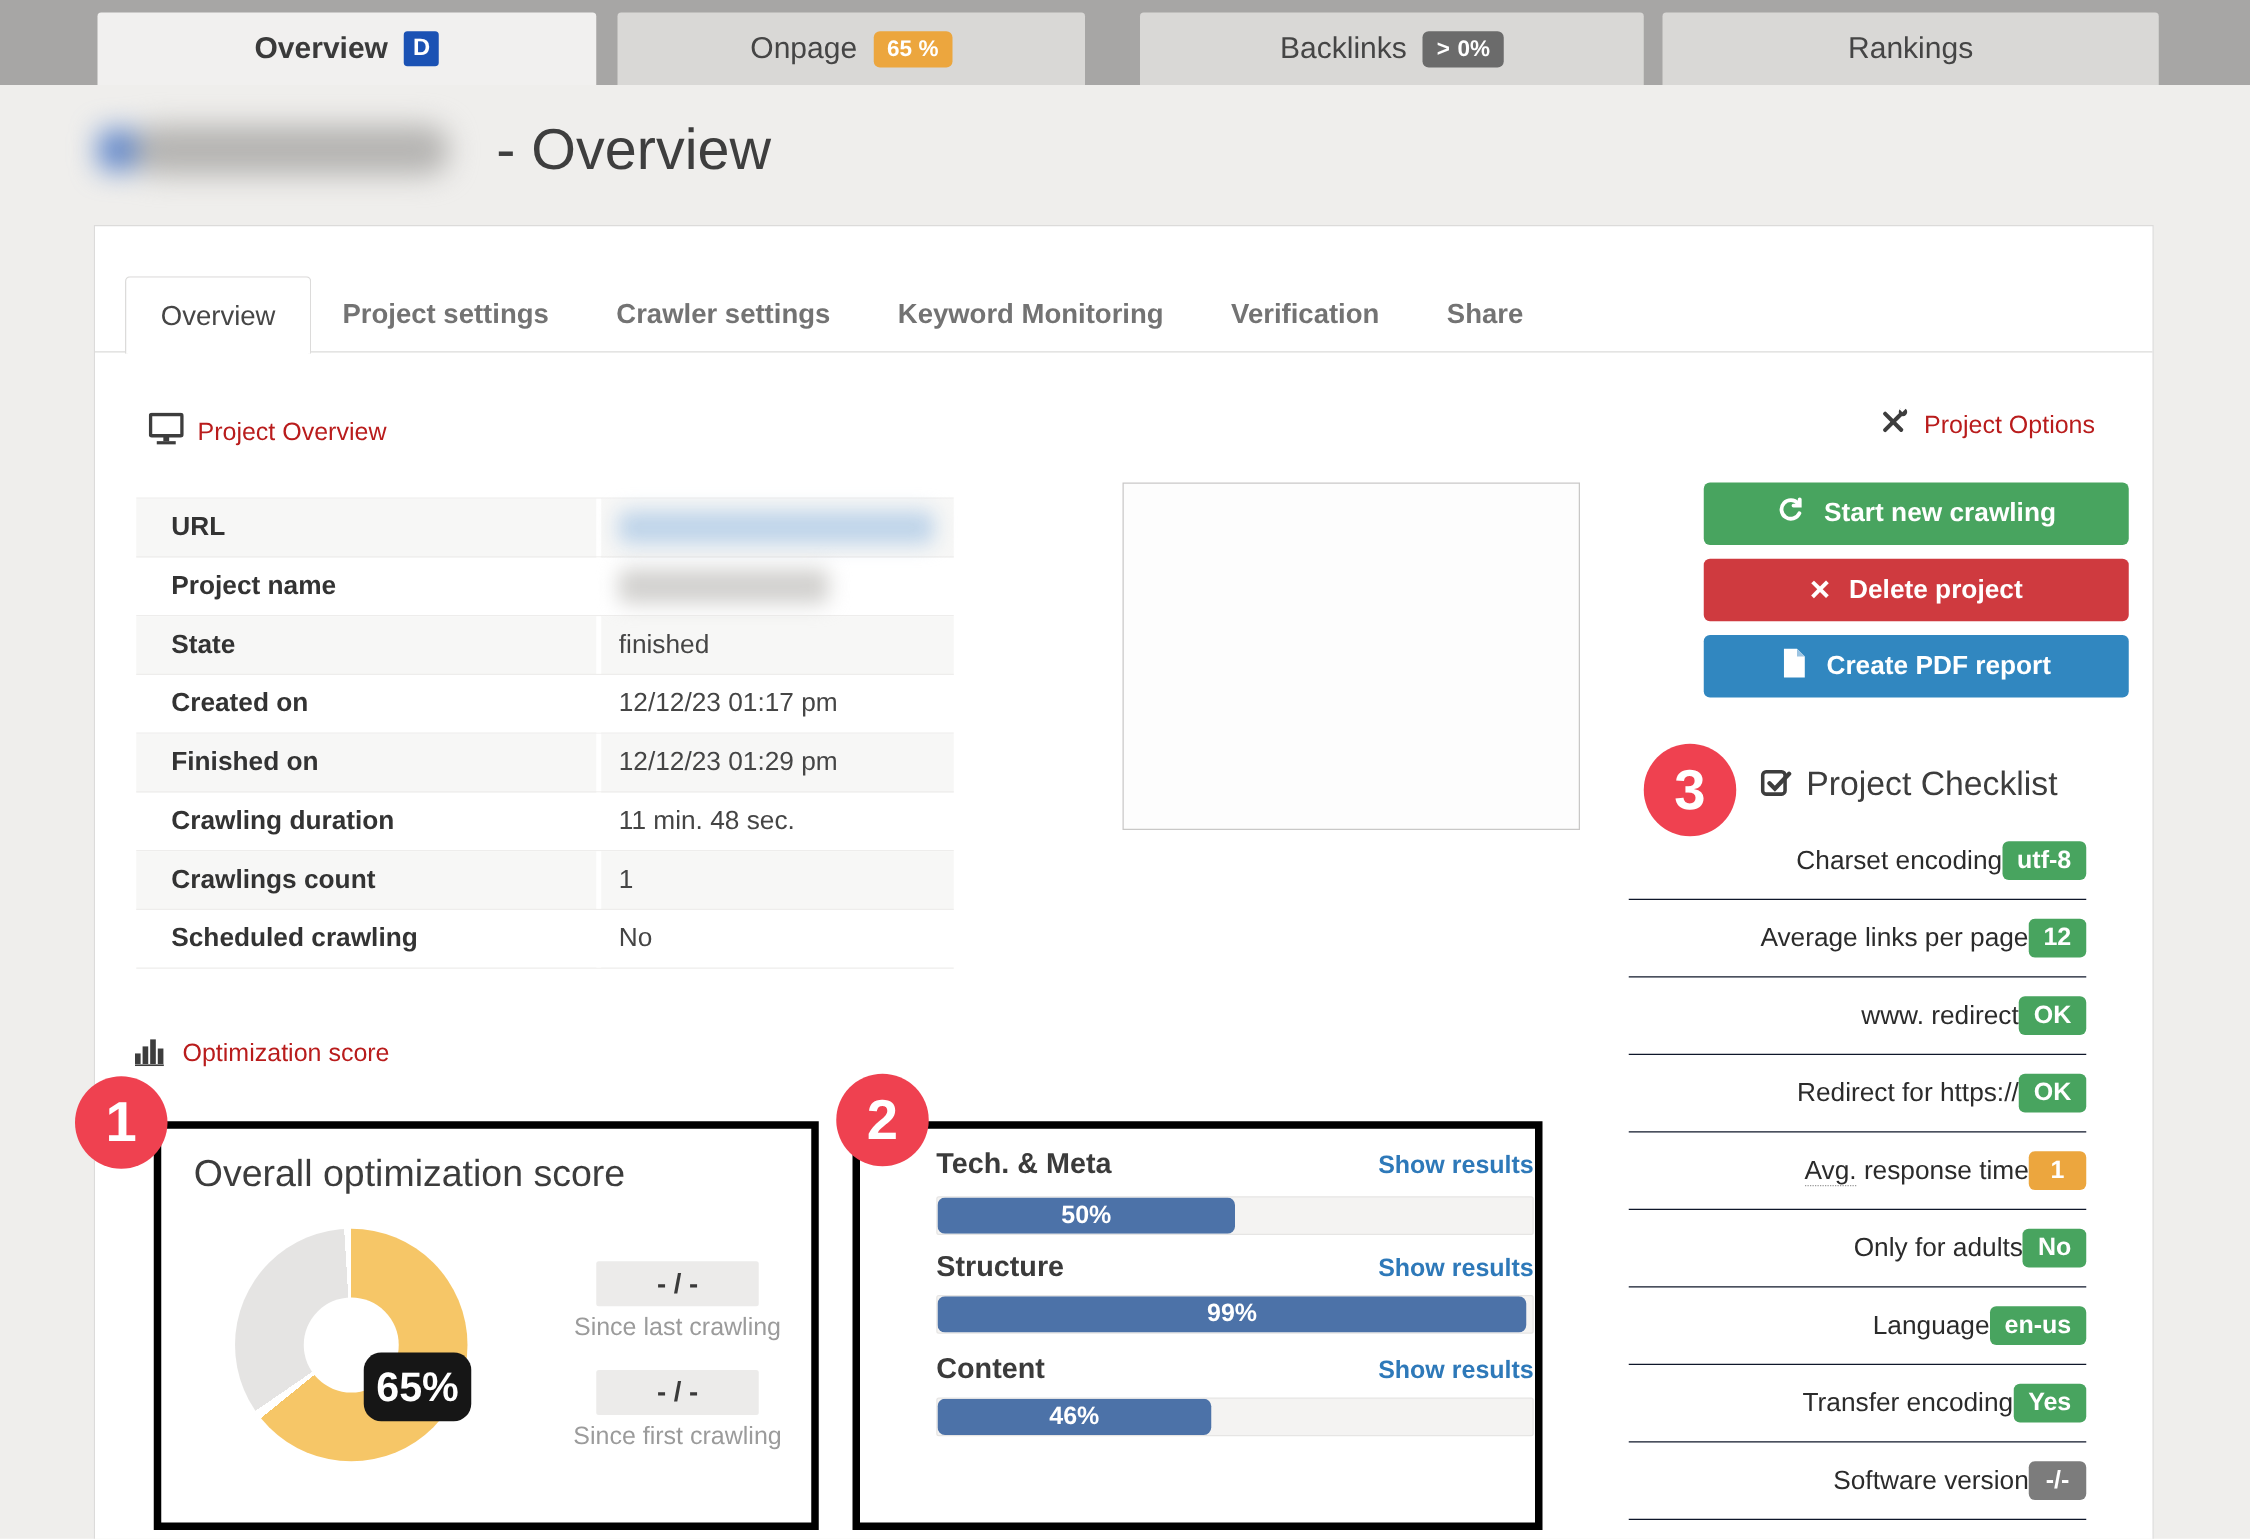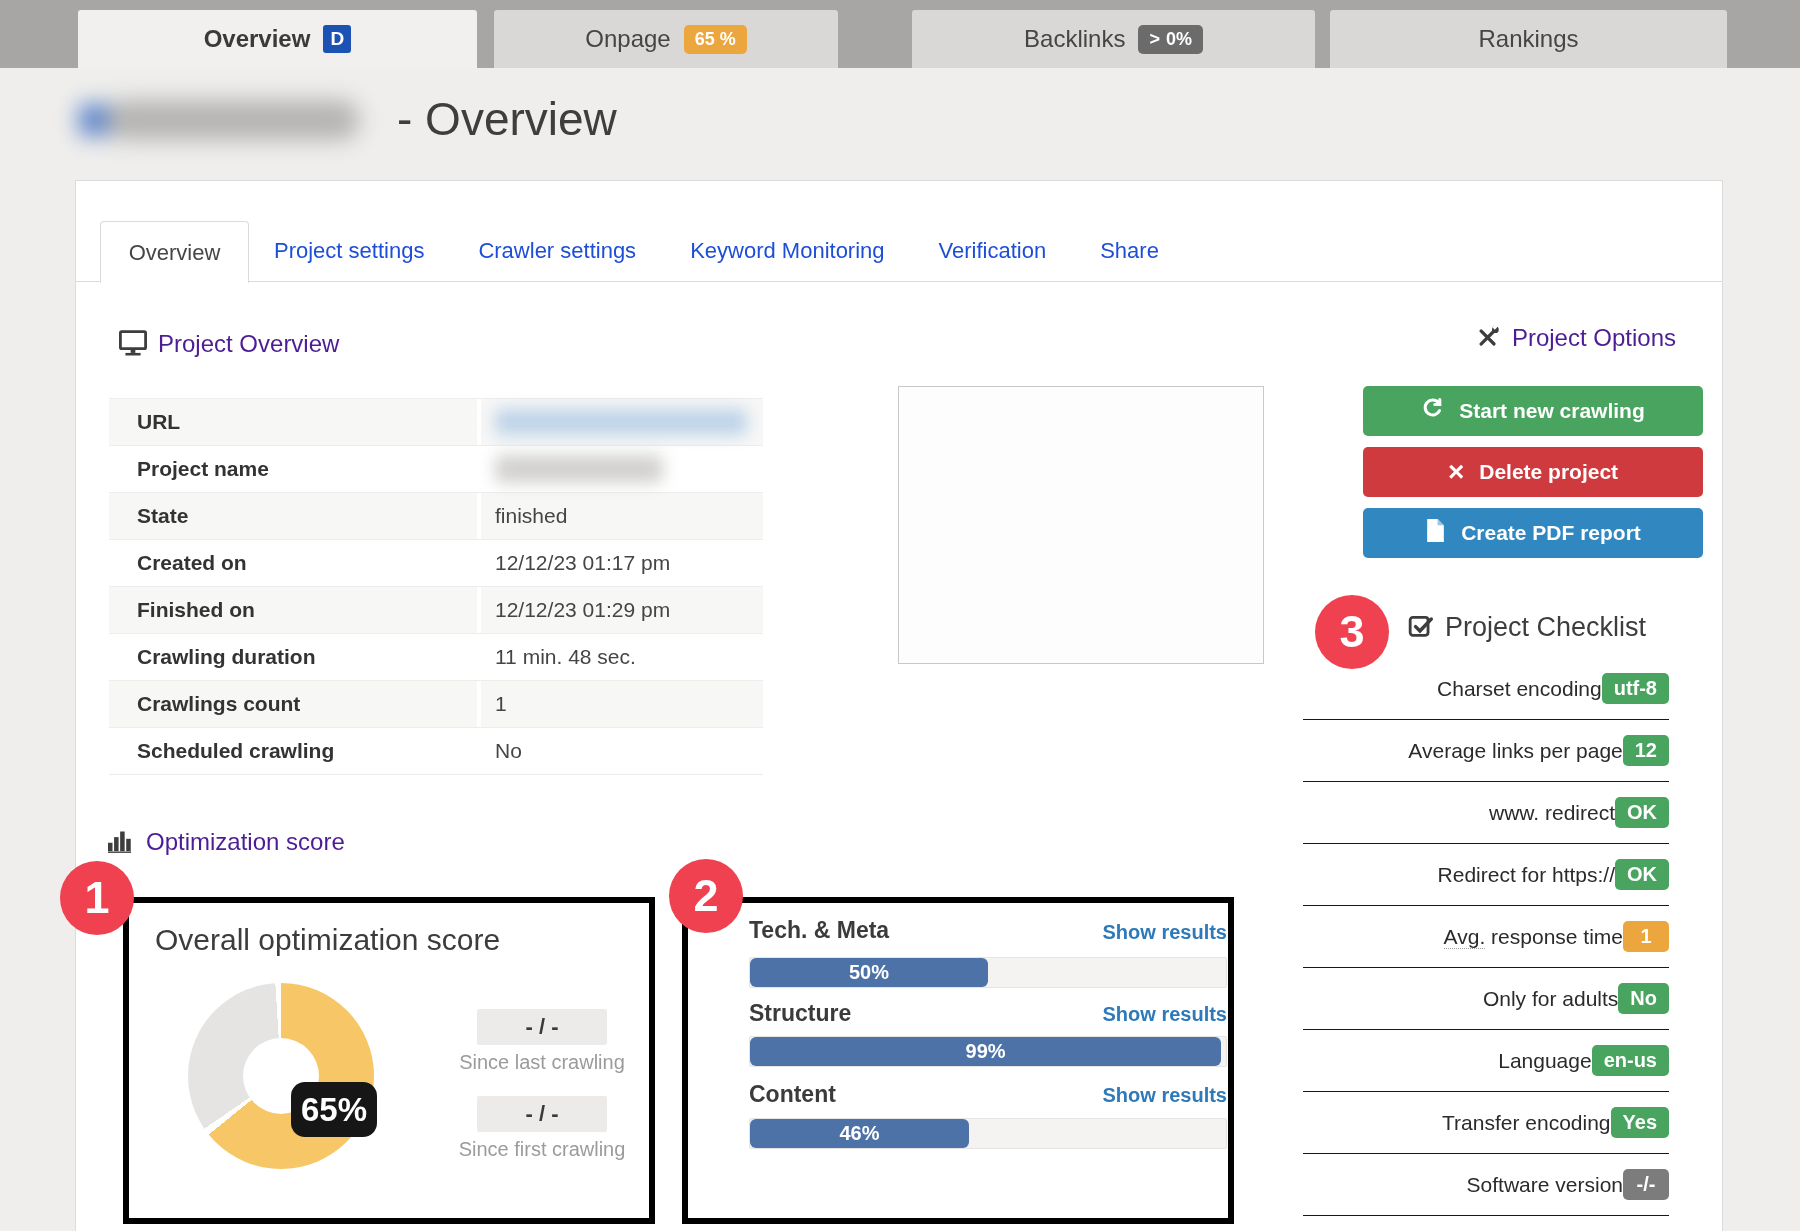--- a/index.html
+++ b/index.html
@@ -30,24 +30,24 @@
   .title-text{font-size:46px;color:#3e3e3e;}
 
   
   .panel{left:75px;top:180px;width:1648px;height:1100px;background:#ffffff;border:1px solid #dcdbda;box-sizing:border-box;}
 
   
   .nav-border{left:76px;top:281px;width:1646px;height:1px;background:#dcdbda;z-index:1;}
   .nav-active{left:100px;top:221px;width:147px;height:61px;background:#fff;border:1px solid #dcdbda;border-bottom:none;
     border-radius:4px 4px 0 0;z-index:2;display:flex;align-items:center;justify-content:center;font-size:22px;color:#464646;cursor:pointer;}
   .nav-links{left:247px;top:221px;height:60px;display:flex;align-items:center;z-index:2;}
-  .nav-link{padding:0 27px;font-size:22px;color:#1d4ed8;cursor:pointer;white-space:nowrap;}
-
-  
-  .sec-head{display:flex;align-items:flex-start;gap:11px;font-size:24px;color:#4c1d95;}
+  .nav-link{padding:0 27px;font-size:22px;color:#737373;cursor:pointer;white-space:nowrap;font-weight:bold;}
+
+  
+  .sec-head{display:flex;align-items:center;gap:11px;font-size:20px;color:#b91c1c;}
 
   
   .pv-table{left:109px;top:398px;width:654px;border-top:1px solid #eeedec;}
   .pv-row{display:flex;height:47px;align-items:center;border-bottom:1px solid #eeedec;box-sizing:border-box;}
   .pv-row.odd{background:#f7f7f6;}
   .pv-label{width:368px;padding-left:28px;font-weight:bold;font-size:21px;color:#333;box-sizing:border-box;}
   .pv-gap{width:4px;align-self:stretch;background:#fff;}
   .pv-value{padding-left:14px;font-size:21px;color:#454545;display:flex;align-items:center;}
   .chip{filter:blur(8px);border-radius:6px;}
   .chip.url{width:252px;height:26px;background:#bdd3e9;}
@@ -100,21 +100,21 @@
     display:flex;align-items:center;justify-content:center;}
 </style>
 </head>
 <body>
 
 <div class="abs topbar">
   <div class="toptab active" style="left:78px;width:399px;">
     <span>Overview</span>
     <span class="d-badge">D</span>
   </div>
-  <div class="toptab" style="left:494px;width:344px;">
+  <div class="toptab" style="left:494px;width:374px;">
     <span>Onpage</span>
     <span class="tb-badge orange">65 %</span>
   </div>
   <div class="toptab" style="left:912px;width:403px;">
     <span>Backlinks</span>
     <span class="tb-badge dark">
         <span>&gt;</span>
         <span>0%</span>
       </span>
   </div>

